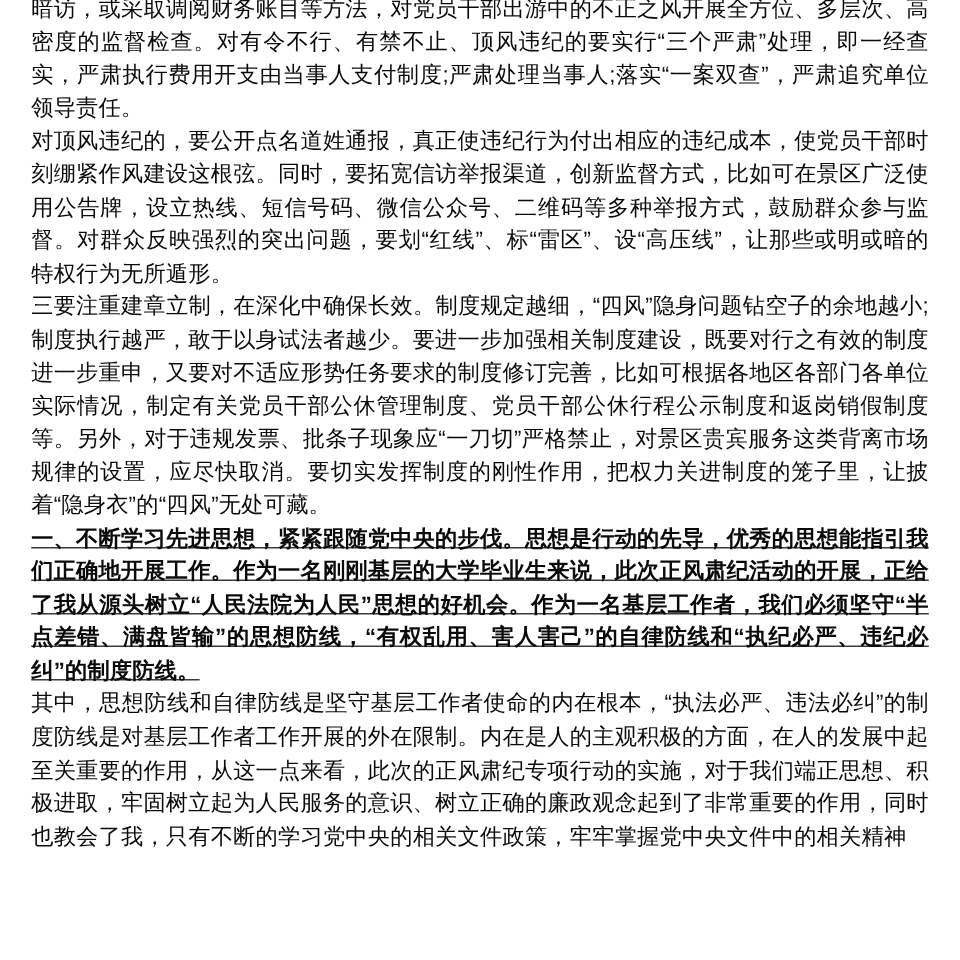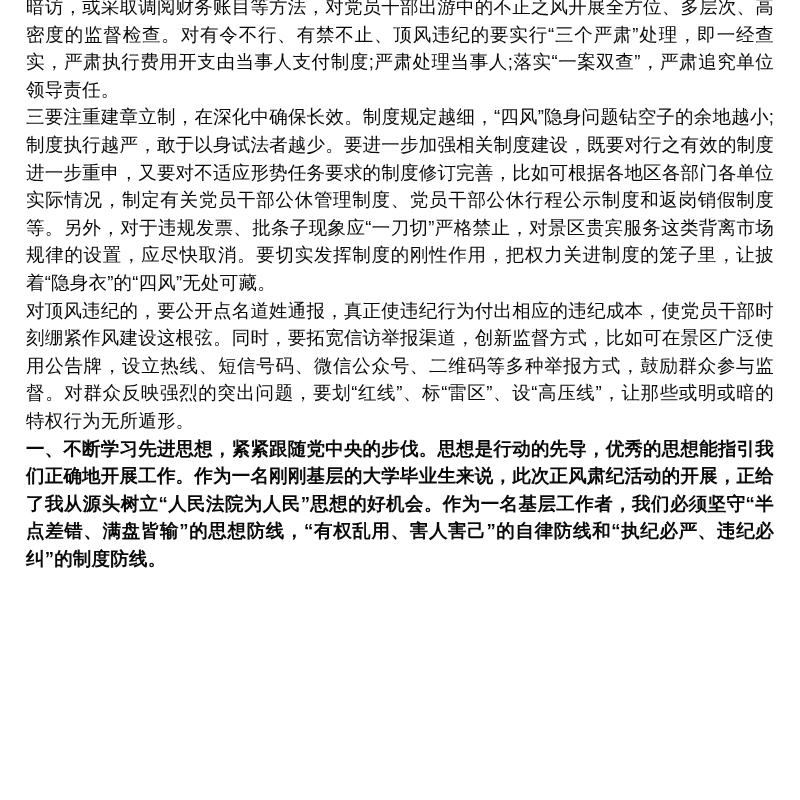--- a/index.html
+++ b/index.html
@@ -29,25 +29,27 @@
     text-justify: inter-ideograph;
     letter-spacing: 0.2px;
     word-break: break-all;
   }
   .doc-body p.para {
     margin: 0;
     padding: 0;
   }
   .doc-body p.para.bold {
     font-weight: bold;
+    text-decoration: underline;
   }
 </style>
 </head>
 <body>
 
 <div class="page">
   <div class="doc-body" id="doc-body">
       <p class="para">暗访，或采取调阅财务账目等方法，对党员干部出游中的不正之风开展全方位、多层次、高密度的监督检查。对有令不行、有禁不止、顶风违纪的要实行“三个严肃”处理，即一经查实，严肃执行费用开支由当事人支付制度;严肃处理当事人;落实“一案双查”，严肃追究单位领导责任。</p>
+      <p class="para">对顶风违纪的，要公开点名道姓通报，真正使违纪行为付出相应的违纪成本，使党员干部时刻绷紧作风建设这根弦。同时，要拓宽信访举报渠道，创新监督方式，比如可在景区广泛使用公告牌，设立热线、短信号码、微信公众号、二维码等多种举报方式，鼓励群众参与监督。对群众反映强烈的突出问题，要划“红线”、标“雷区”、设“高压线”，让那些或明或暗的特权行为无所遁形。</p>
       <p class="para">三要注重建章立制，在深化中确保长效。制度规定越细，“四风”隐身问题钻空子的余地越小;制度执行越严，敢于以身试法者越少。要进一步加强相关制度建设，既要对行之有效的制度进一步重申，又要对不适应形势任务要求的制度修订完善，比如可根据各地区各部门各单位实际情况，制定有关党员干部公休管理制度、党员干部公休行程公示制度和返岗销假制度等。另外，对于违规发票、批条子现象应“一刀切”严格禁止，对景区贵宾服务这类背离市场规律的设置，应尽快取消。要切实发挥制度的刚性作用，把权力关进制度的笼子里，让披着“隐身衣”的“四风”无处可藏。</p>
-      <p class="para">对顶风违纪的，要公开点名道姓通报，真正使违纪行为付出相应的违纪成本，使党员干部时刻绷紧作风建设这根弦。同时，要拓宽信访举报渠道，创新监督方式，比如可在景区广泛使用公告牌，设立热线、短信号码、微信公众号、二维码等多种举报方式，鼓励群众参与监督。对群众反映强烈的突出问题，要划“红线”、标“雷区”、设“高压线”，让那些或明或暗的特权行为无所遁形。</p>
       <p class="para bold">一、不断学习先进思想，紧紧跟随党中央的步伐。思想是行动的先导，优秀的思想能指引我们正确地开展工作。作为一名刚刚基层的大学毕业生来说，此次正风肃纪活动的开展，正给了我从源头树立“人民法院为人民”思想的好机会。作为一名基层工作者，我们必须坚守“半点差错、满盘皆输”的思想防线，“有权乱用、害人害己”的自律防线和“执纪必严、违纪必纠”的制度防线。</p>
+      <p class="para">其中，思想防线和自律防线是坚守基层工作者使命的内在根本，“执法必严、违法必纠”的制度防线是对基层工作者工作开展的外在限制。内在是人的主观积极的方面，在人的发展中起至关重要的作用，从这一点来看，此次的正风肃纪专项行动的实施，对于我们端正思想、积极进取，牢固树立起为人民服务的意识、树立正确的廉政观念起到了非常重要的作用，同时也教会了我，只有不断的学习党中央的相关文件政策，牢牢掌握党中央文件中的相关精神</p>
     </div>
 </div>
 
 </body></html>

